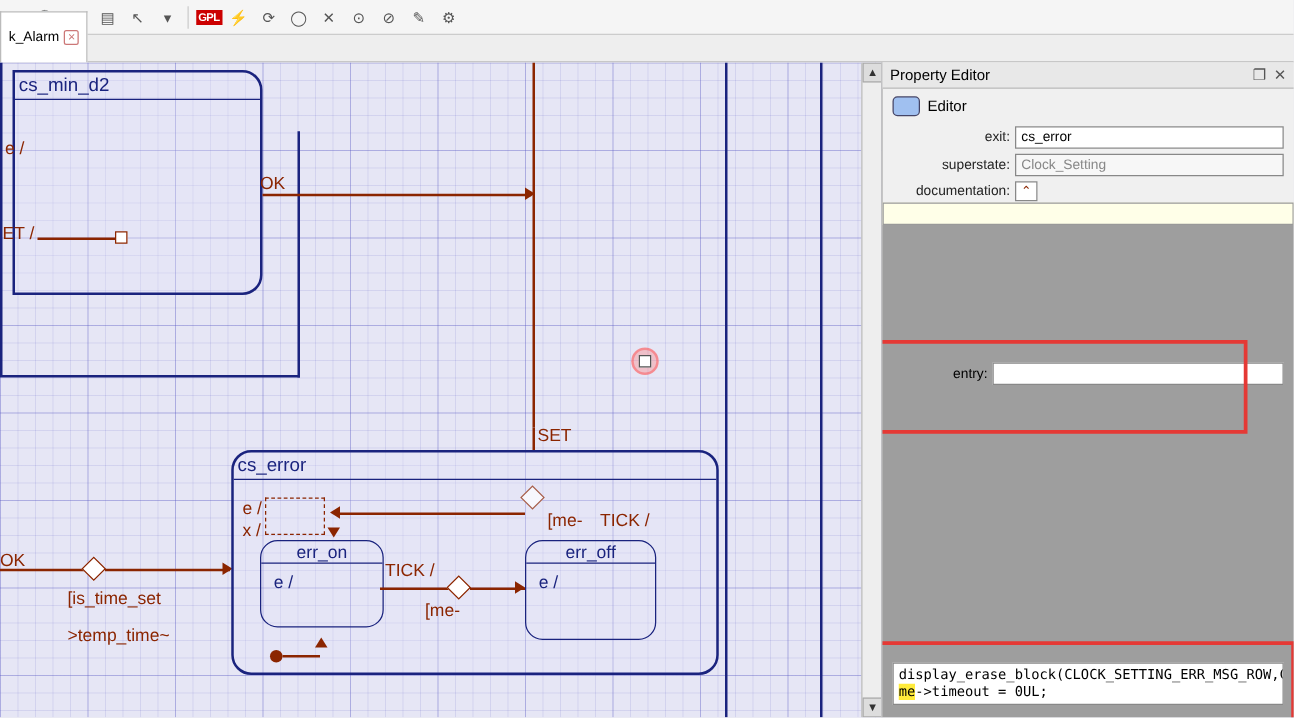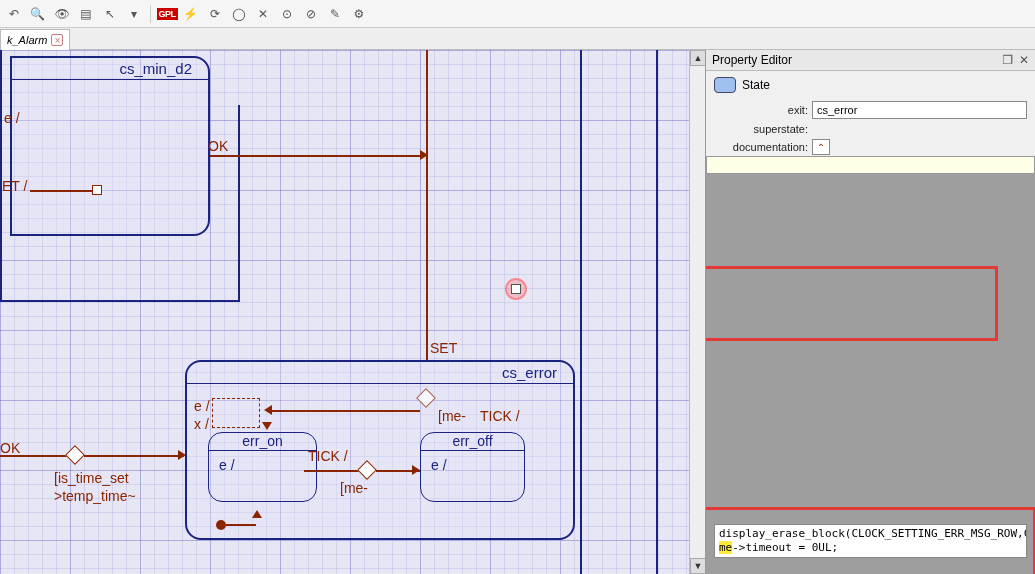--- a/index.html
+++ b/index.html
@@ -2,33 +2,33 @@
 <html><head>
 <meta charset="utf-8">
 <style>
 * { box-sizing: border-box; margin: 0; padding: 0; }
 body { font-family: Tahoma, Arial, sans-serif; font-size: 12px; width: 1035px; height: 574px; overflow: hidden; background: #f0f0f0; display: flex; flex-direction: column; }
 .toolbar { height: 28px; background: #f5f5f5; border-bottom: 1px solid #ccc; display: flex; align-items: center; padding: 0 4px; gap: 4px; }
 .tb-icon { width: 20px; height: 20px; display: flex; align-items: center; justify-content: center; color: #555; cursor: pointer; border: 1px solid transparent; }
 .tb-sep { width: 1px; height: 18px; background: #ccc; margin: 0 2px; }
 .tb-gpl { background: #cc0000; color: #fff; font-size: 9px; font-weight: bold; padding: 1px 2px; letter-spacing: -0.5px; }
 .tab-bar { height: 22px; background: #eee; border-bottom: 1px solid #bbb; display: flex; align-items: flex-end; padding-left: 0; }
-.tab { background: #fff; border: 1px solid #bbb; border-bottom: none; padding: 4px 6px; font-size: 11px; display: flex; align-items: flex-start; gap: 4px; margin-bottom: -1px; font-style: italic; }
+.tab { background: #fff; border: 1px solid #bbb; border-bottom: none; padding: 14px 6px; font-size: 11px; display: flex; align-items: flex-start; gap: 4px; margin-bottom: -1px; }
 .tab .close { color: #c77; font-size: 10px; cursor: pointer; border: 1px solid #c77; width: 12px; height: 12px; display:flex; align-items:center; justify-content:center; border-radius: 2px; }
 .main { flex: 1; display: flex; min-height: 0; }
 .canvas-wrap { flex: 1; position: relative; background: #e6e6f5; overflow: hidden; }
 .canvas { position: absolute; inset: 0; }
 .grid { position: absolute; inset: 0; background-image:
   linear-gradient(to right, rgba(100,100,200,.15) 1px, transparent 1px),
   linear-gradient(to bottom, rgba(100,100,200,.15) 1px, transparent 1px),
   linear-gradient(to right, rgba(100,100,200,.35) 1px, transparent 1px),
   linear-gradient(to bottom, rgba(100,100,200,.35) 1px, transparent 1px);
   background-size: 14px 14px, 14px 14px, 70px 70px, 70px 70px; }
 .state { position: absolute; border: 2px solid #1a237e; border-radius: 16px; background: rgba(230,230,250,0.3); }
-.state-title { text-align: right; color: #1a237e; font-size: 15px; padding: 2px 16px; border-bottom: 1px solid #1a237e; }
+.state-title { text-align: left; color: #1a237e; font-size: 15px; padding: 2px 3px; border-bottom: 1px solid #1a237e; }
 .substate { position: absolute; border: 1.5px solid #1a237e; border-radius: 14px; }
 .substate-title { text-align: center; color: #1a237e; font-size: 14px; padding: 0 0 1px 0; border-bottom: 1px solid #1a237e; }
 .txt { position: absolute; color: #8b2500; font-size: 14px; white-space: nowrap; }
 .blue-txt { color: #1a237e; }
 .dark-line-v { position: absolute; width: 2px; background: #1a237e; }
 .dark-line-h { position: absolute; height: 2px; background: #1a237e; }
 .red-line-v { position: absolute; width: 1.5px; background: #8b2500; }
 .red-line-h { position: absolute; height: 1.5px; background: #8b2500; }
 .diamond { position: absolute; width: 14px; height: 14px; transform: rotate(45deg); border: 1.5px solid #8b2500; background: #fff; }
 .filled-dot { position: absolute; width: 10px; height: 10px; background: #8b2500; border-radius: 50%; }
@@ -121,40 +121,40 @@
 
       <div class="red-line-h" style="left:30px; top:140px; width:68px;"></div>
       <div class="src-sq" style="left:92px; top:135px;"></div>
 
       <div class="txt" style="left:0px; top:390px;">OK</div>
       <div class="red-line-h" style="left:0px; top:405px; width:70px;"></div>
       <div class="diamond" style="left:68px; top:398px;"></div>
       <div class="red-line-h" style="left:84px; top:405px; width:100px;"></div>
       <div class="arrow-r" style="left:178px; top:400px;"></div>
       <div class="txt" style="left:54px; top:420px;">[is_time_set</div>
-      <div class="txt" style="left:54px; top:438px;">&gt;temp_time~</div>
+      <div class="txt" style="left:54px; top:450px;">&gt;temp_time~</div>
 
       <div class="txt" style="left:430px; top:290px;">SET</div>
       <div class="red-line-v" style="left:426px; top:292px; height:18px;"></div>
       <div class="diamond" style="left:419px; top:341px;"></div>
 
       <div class="state" style="left:185px; top:310px; width:390px; height:180px;">
         <div class="state-title">cs_error</div>
       </div>
 
       <div class="dotted-box" style="left:212px; top:348px; width:48px; height:30px;"></div>
       <div class="txt" style="left:194px; top:348px;">e /</div>
       <div class="txt" style="left:194px; top:366px;">x /</div>
 
-      <div class="substate" style="left:208px; top:382px; width:109px; height:70px;">
+      <div class="substate" style="left:208px; top:382px; width:99px; height:70px;">
         <div class="substate-title">err_on</div>
         <div class="txt blue-txt" style="position:relative; left:10px; top:6px; color:#1a237e;">e /</div>
       </div>
 
-      <div class="substate" style="left:420px; top:382px; width:105px; height:70px;">
+      <div class="substate" style="left:420px; top:382px; width:105px; height:80px;">
         <div class="substate-title">err_off</div>
         <div class="txt blue-txt" style="position:relative; left:10px; top:6px; color:#1a237e;">e /</div>
       </div>
 
       <div class="txt" style="left:308px; top:398px;">TICK /</div>
       <div class="red-line-h" style="left:304px; top:420px; width:60px;"></div>
       <div class="diamond" style="left:360px; top:413px;"></div>
       <div class="red-line-h" style="left:376px; top:420px; width:44px;"></div>
       <div class="arrow-r" style="left:412px; top:415px;"></div>
       <div class="txt" style="left:340px; top:430px;">[me-</div>
@@ -184,38 +184,43 @@
   <div class="prop-panel">
     <div class="prop-header">
       <span>Property Editor</span>
       <span class="actions">
         <span>❐</span>
         <span>✕</span>
       </span>
     </div>
     <div class="prop-type">
       <div class="type-box"></div>
-      <span>State</span>
+      <span>Editor</span>
     </div>
     <div class="prop-row">
       <div class="prop-label">exit:</div>
       <input class="prop-input" value="cs_error" style="">
     </div>
     <div class="prop-row">
       <div class="prop-label">superstate:</div>
+      <input class="prop-input" readonly="" value="Clock_Setting" style="">
     </div>
     <div class="prop-row">
       <div class="prop-label">documentation:</div>
       <div class="doc-toggle">⌃</div>
     </div>
     <div class="doc-box"></div>
 
     <div class="gray-area">
 
       <div class="section" style="top:110px;">
+        <div class="sec-row">
+          <div class="sec-label-wrap">entry:</div>
+          <div class="sec-field"></div>
+        </div>
       </div>
       <div class="redbox" style="left:-8px; top:92px; width:300px; height:75px;"></div>
 
       <div class="section" style="top:350px;">
         <div class="code-box" style="height:34px;"><span>display_erase_block(CLOCK_SETTING_ERR_MSG_ROW,CLOC</span>
 <span class="hl">me</span><span>-&gt;timeout = 0UL;</span></div>
       </div>
       <div class="redbox" style="left:-8px; top:333px; width:338px; height:78px;"></div>
     </div>
   </div>

